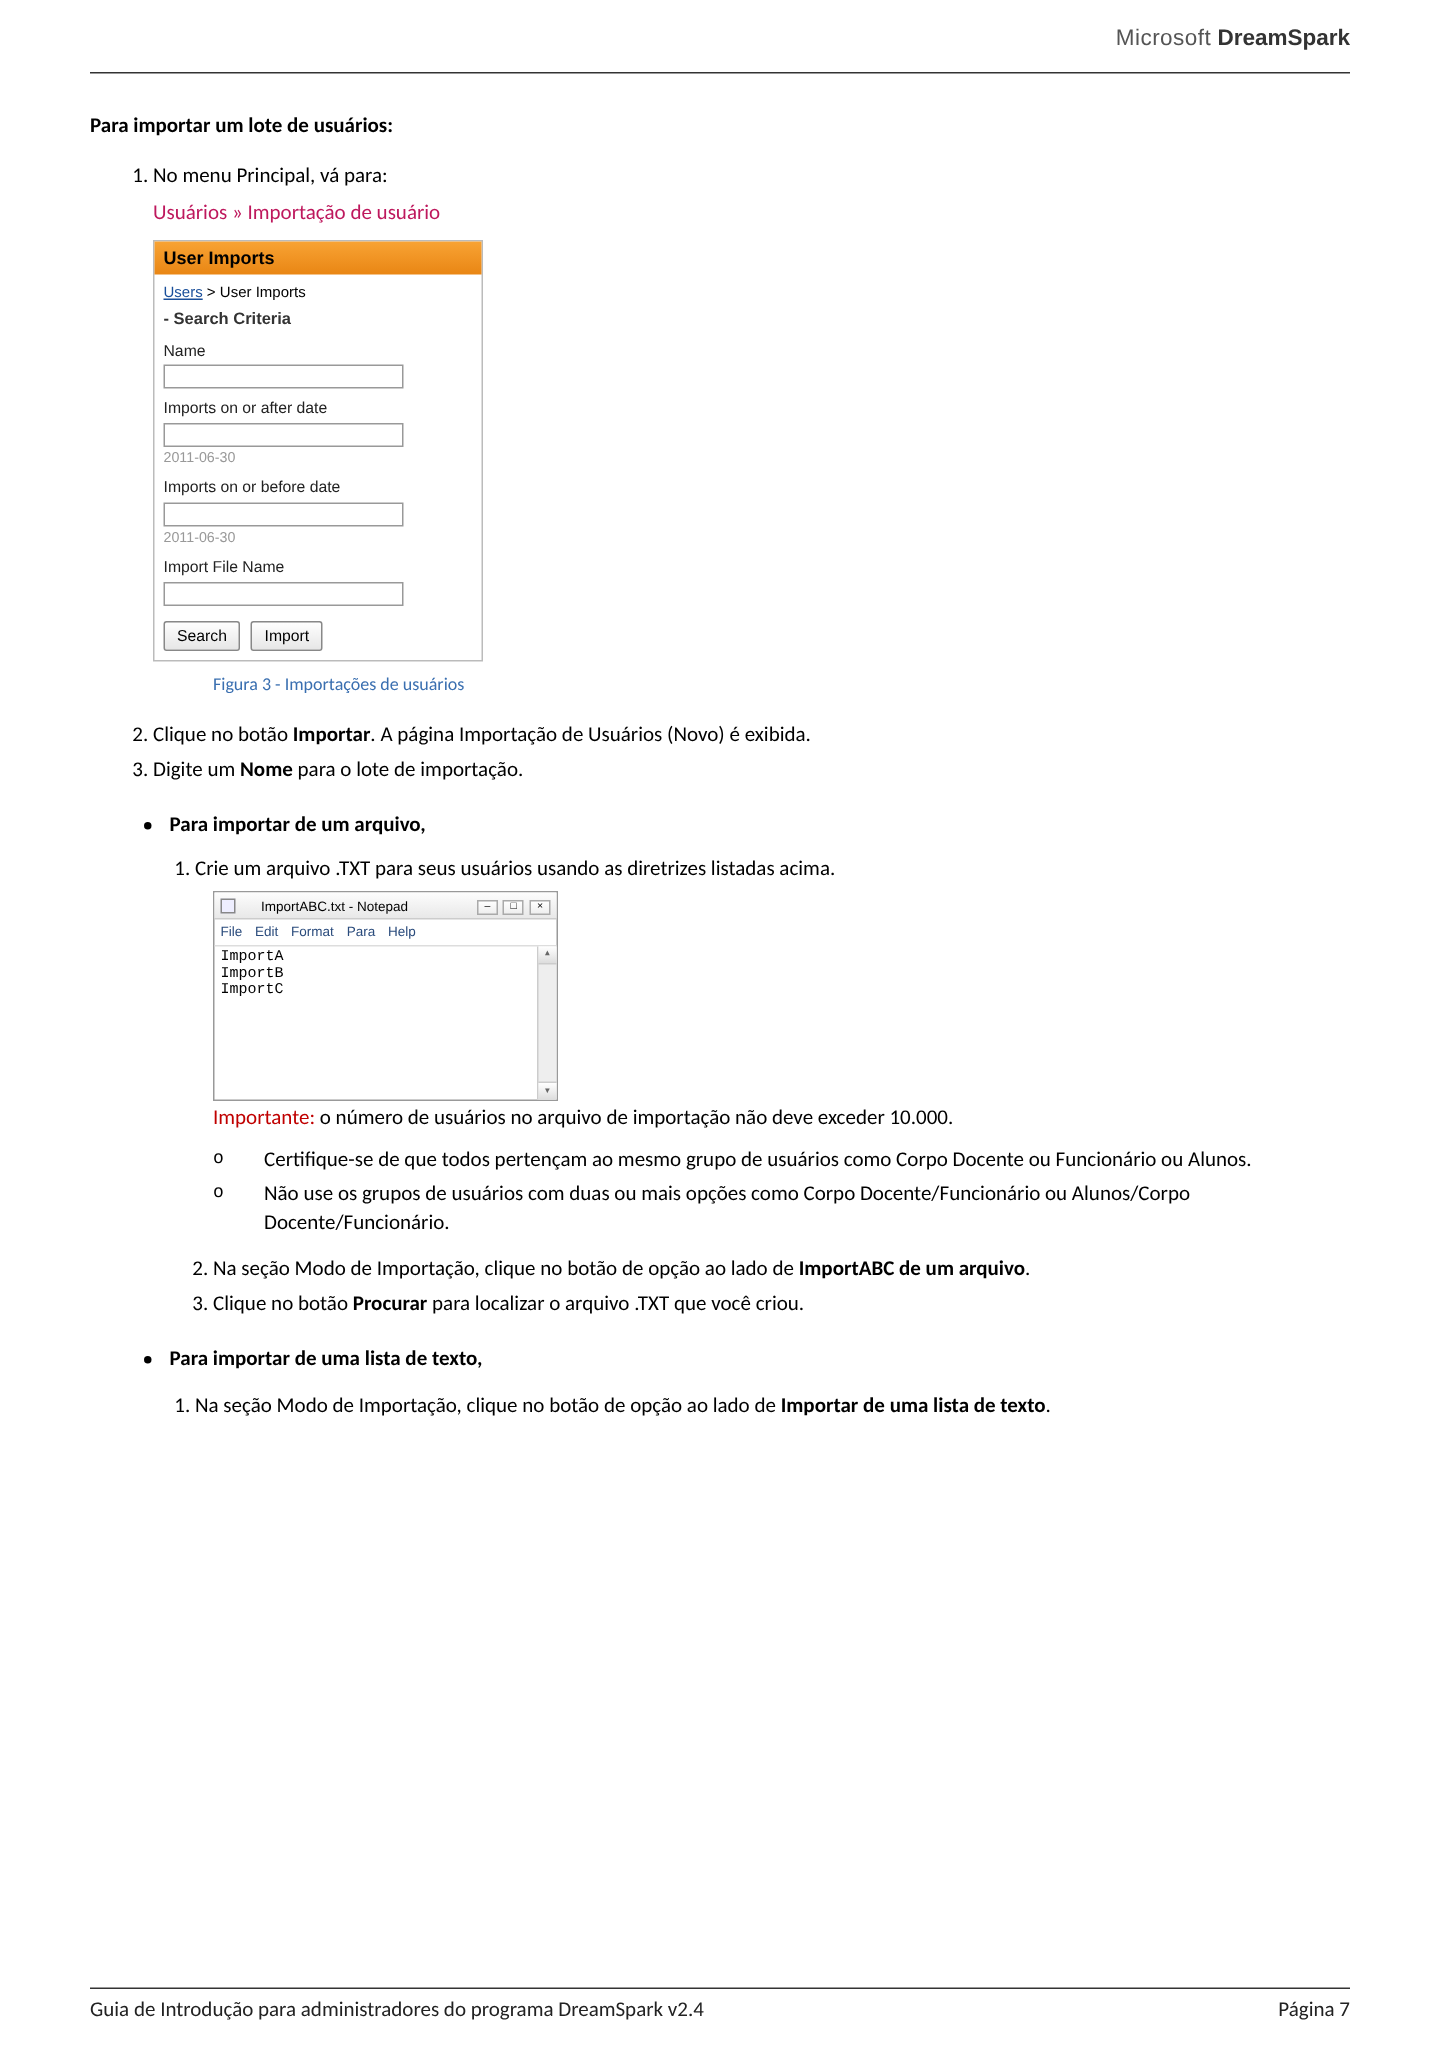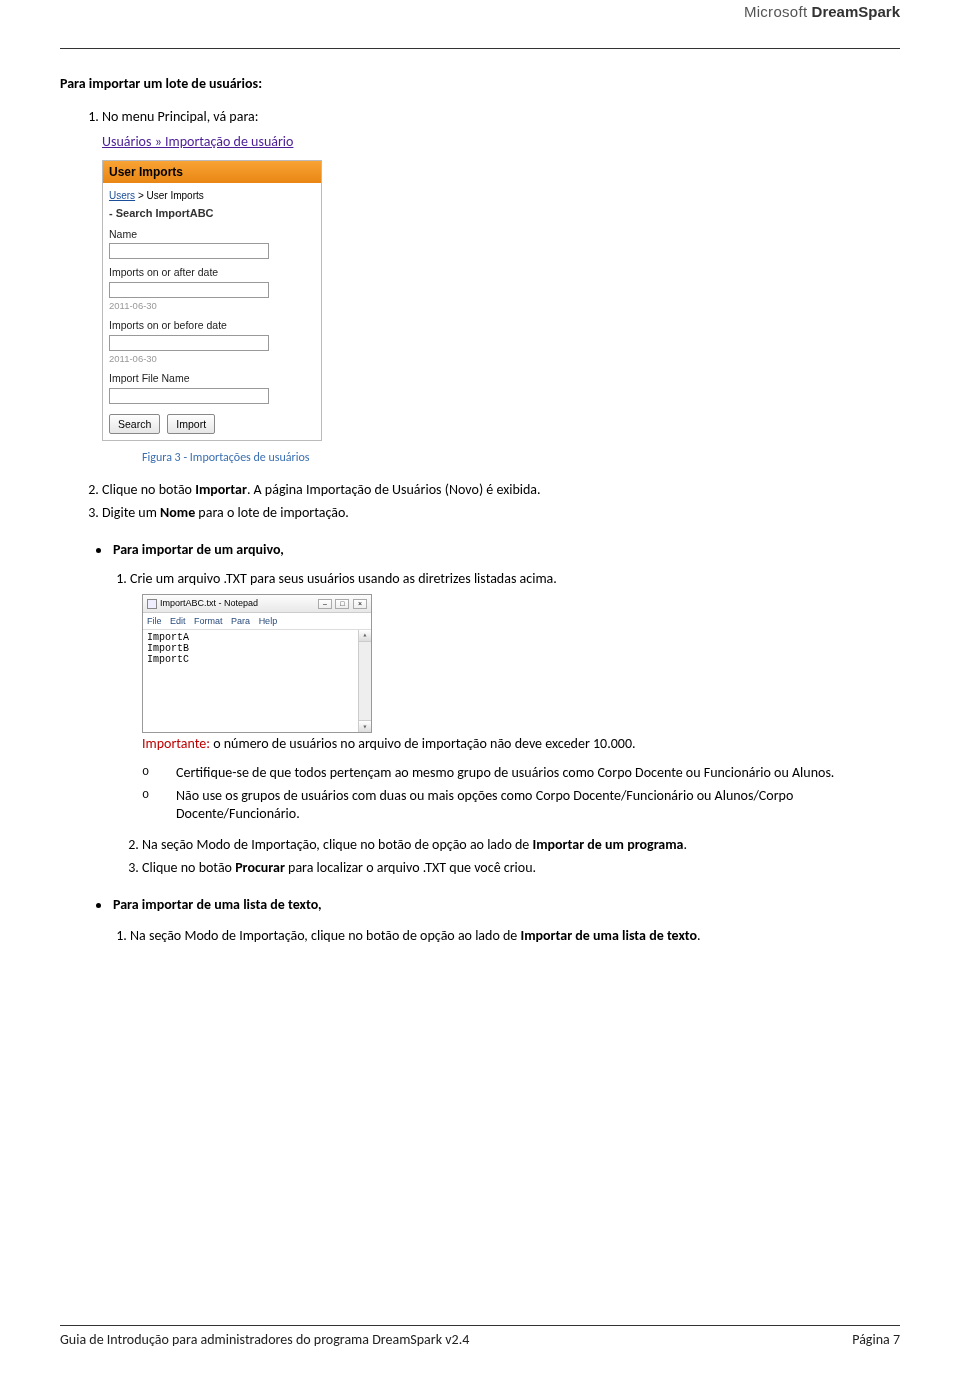--- a/index.html
+++ b/index.html
@@ -9,21 +9,21 @@
     color: #000;
     background: #fff;
     width: 960px;
     height: 1380px;
     position: relative;
     padding: 20px 60px 60px 60px;
     line-height: 1.35;
   }
   .header-brand {
     position: absolute;
-    top: 2px;
+    top: 16px;
     right: 60px;
     font-family: "Segoe UI", Arial, sans-serif;
     color: #333;
     font-size: 15px;
   }
   .header-brand .thin { font-weight: 300; color:#555; letter-spacing:0.3px;}
   .header-brand .bold { font-weight: 600; }
   .top-rule {
     position: absolute;
     top: 48px;
@@ -40,25 +40,24 @@
     margin-bottom: 14px;
   }
   ol.main-list {
     margin-left: 42px;
     margin-bottom: 8px;
   }
   ol.main-list li {
     margin-bottom: 4px;
   }
   .link-path {
-    color: #4c1d95;
+    color: #be185d;
     margin-left: 42px;
     margin-bottom: 8px;
     margin-top: -2px;
-    text-decoration: underline;
   }
   
   .ui-box {
     margin-left: 42px;
     margin-top: 6px;
     margin-bottom: 8px;
     width: 220px;
     border: 1px solid #bbb;
     background: #fff;
     font-family: Arial, sans-serif;
@@ -127,21 +126,21 @@
     background:#fff;
     font-family: Arial, sans-serif;
   }
   .np-titlebar {
     display:flex; justify-content: space-between; align-items:center;
     font-size:9px;
     padding:2px 4px;
     background:linear-gradient(#fdfdfd,#e8e8e8);
     border-bottom:1px solid #ccc;
   }
-  .np-title { display:flex; align-items:center; gap:3px;}
+  .np-title { display:flex; align-items:center; gap:17px;}
   .np-doc-icon {
     width:10px;height:10px;border:1px solid #888;background:#eef;
   }
   .np-winbtns span {
     display:inline-block;width:14px;height:10px;border:1px solid #aaa;
     margin-left:1px;font-size:7px;text-align:center;line-height:8px;
     background:linear-gradient(#fff,#eee);
   }
   .np-menu {
     font-size:9px;
@@ -253,21 +252,21 @@
     <li>No menu Principal, vá para:</li>
   </ol>
   <div class="link-path">Usuários » Importação de usuário</div>
 
   <div class="ui-box">
     <div class="ui-titlebar">User Imports</div>
     <div class="ui-inner">
       <div class="ui-breadcrumb">
         <a href="#">Users</a><span> &gt; </span><span>User Imports</span>
       </div>
-      <div class="ui-sub">- <span>Search ImportABC</span></div>
+      <div class="ui-sub">- <span>Search Criteria</span></div>
       <div class="ui-label">Name</div>
       <div class="ui-input"></div>
       <div class="ui-label">Imports on or after date</div>
       <div class="ui-input"></div>
       <div class="ui-date">2011-06-30</div>
       <div class="ui-label">Imports on or before date</div>
       <div class="ui-input"></div>
       <div class="ui-date">2011-06-30</div>
       <div class="ui-label">Import File Name</div>
       <div class="ui-input"></div>
@@ -327,21 +326,21 @@
   <div class="important-block">
     <span class="important-label">Importante:</span><span> o número de usuários no arquivo de importação não deve exceder 10.000.</span>
   </div>
 
   <ul class="sub-o-list">
     <li>Certifique-se de que todos pertençam ao mesmo grupo de usuários como Corpo Docente ou Funcionário ou Alunos.</li>
     <li>Não use os grupos de usuários com duas ou mais opções como Corpo Docente/Funcionário ou Alunos/Corpo Docente/Funcionário.</li>
   </ul>
 
   <ol class="steps-after" start="2">
-    <li><span>Na seção Modo de Importação, clique no botão de opção ao lado de </span><b>Importar de um programa</b><span>.</span></li>
+    <li><span>Na seção Modo de Importação, clique no botão de opção ao lado de </span><b>ImportABC de um arquivo</b><span>.</span></li>
     <li><span>Clique no botão </span><b>Procurar</b><span> para localizar o arquivo .TXT que você criou.</span></li>
   </ol>
 
   <div class="section-sub-bold">
     <span class="dot"></span><span class="lbl">Para importar de uma lista de texto,</span>
   </div>
 
   <ol class="final-list">
     <li><span>Na seção Modo de Importação, clique no botão de opção ao lado de </span><b>Importar de uma lista de texto</b><span>.</span></li>
   </ol>

